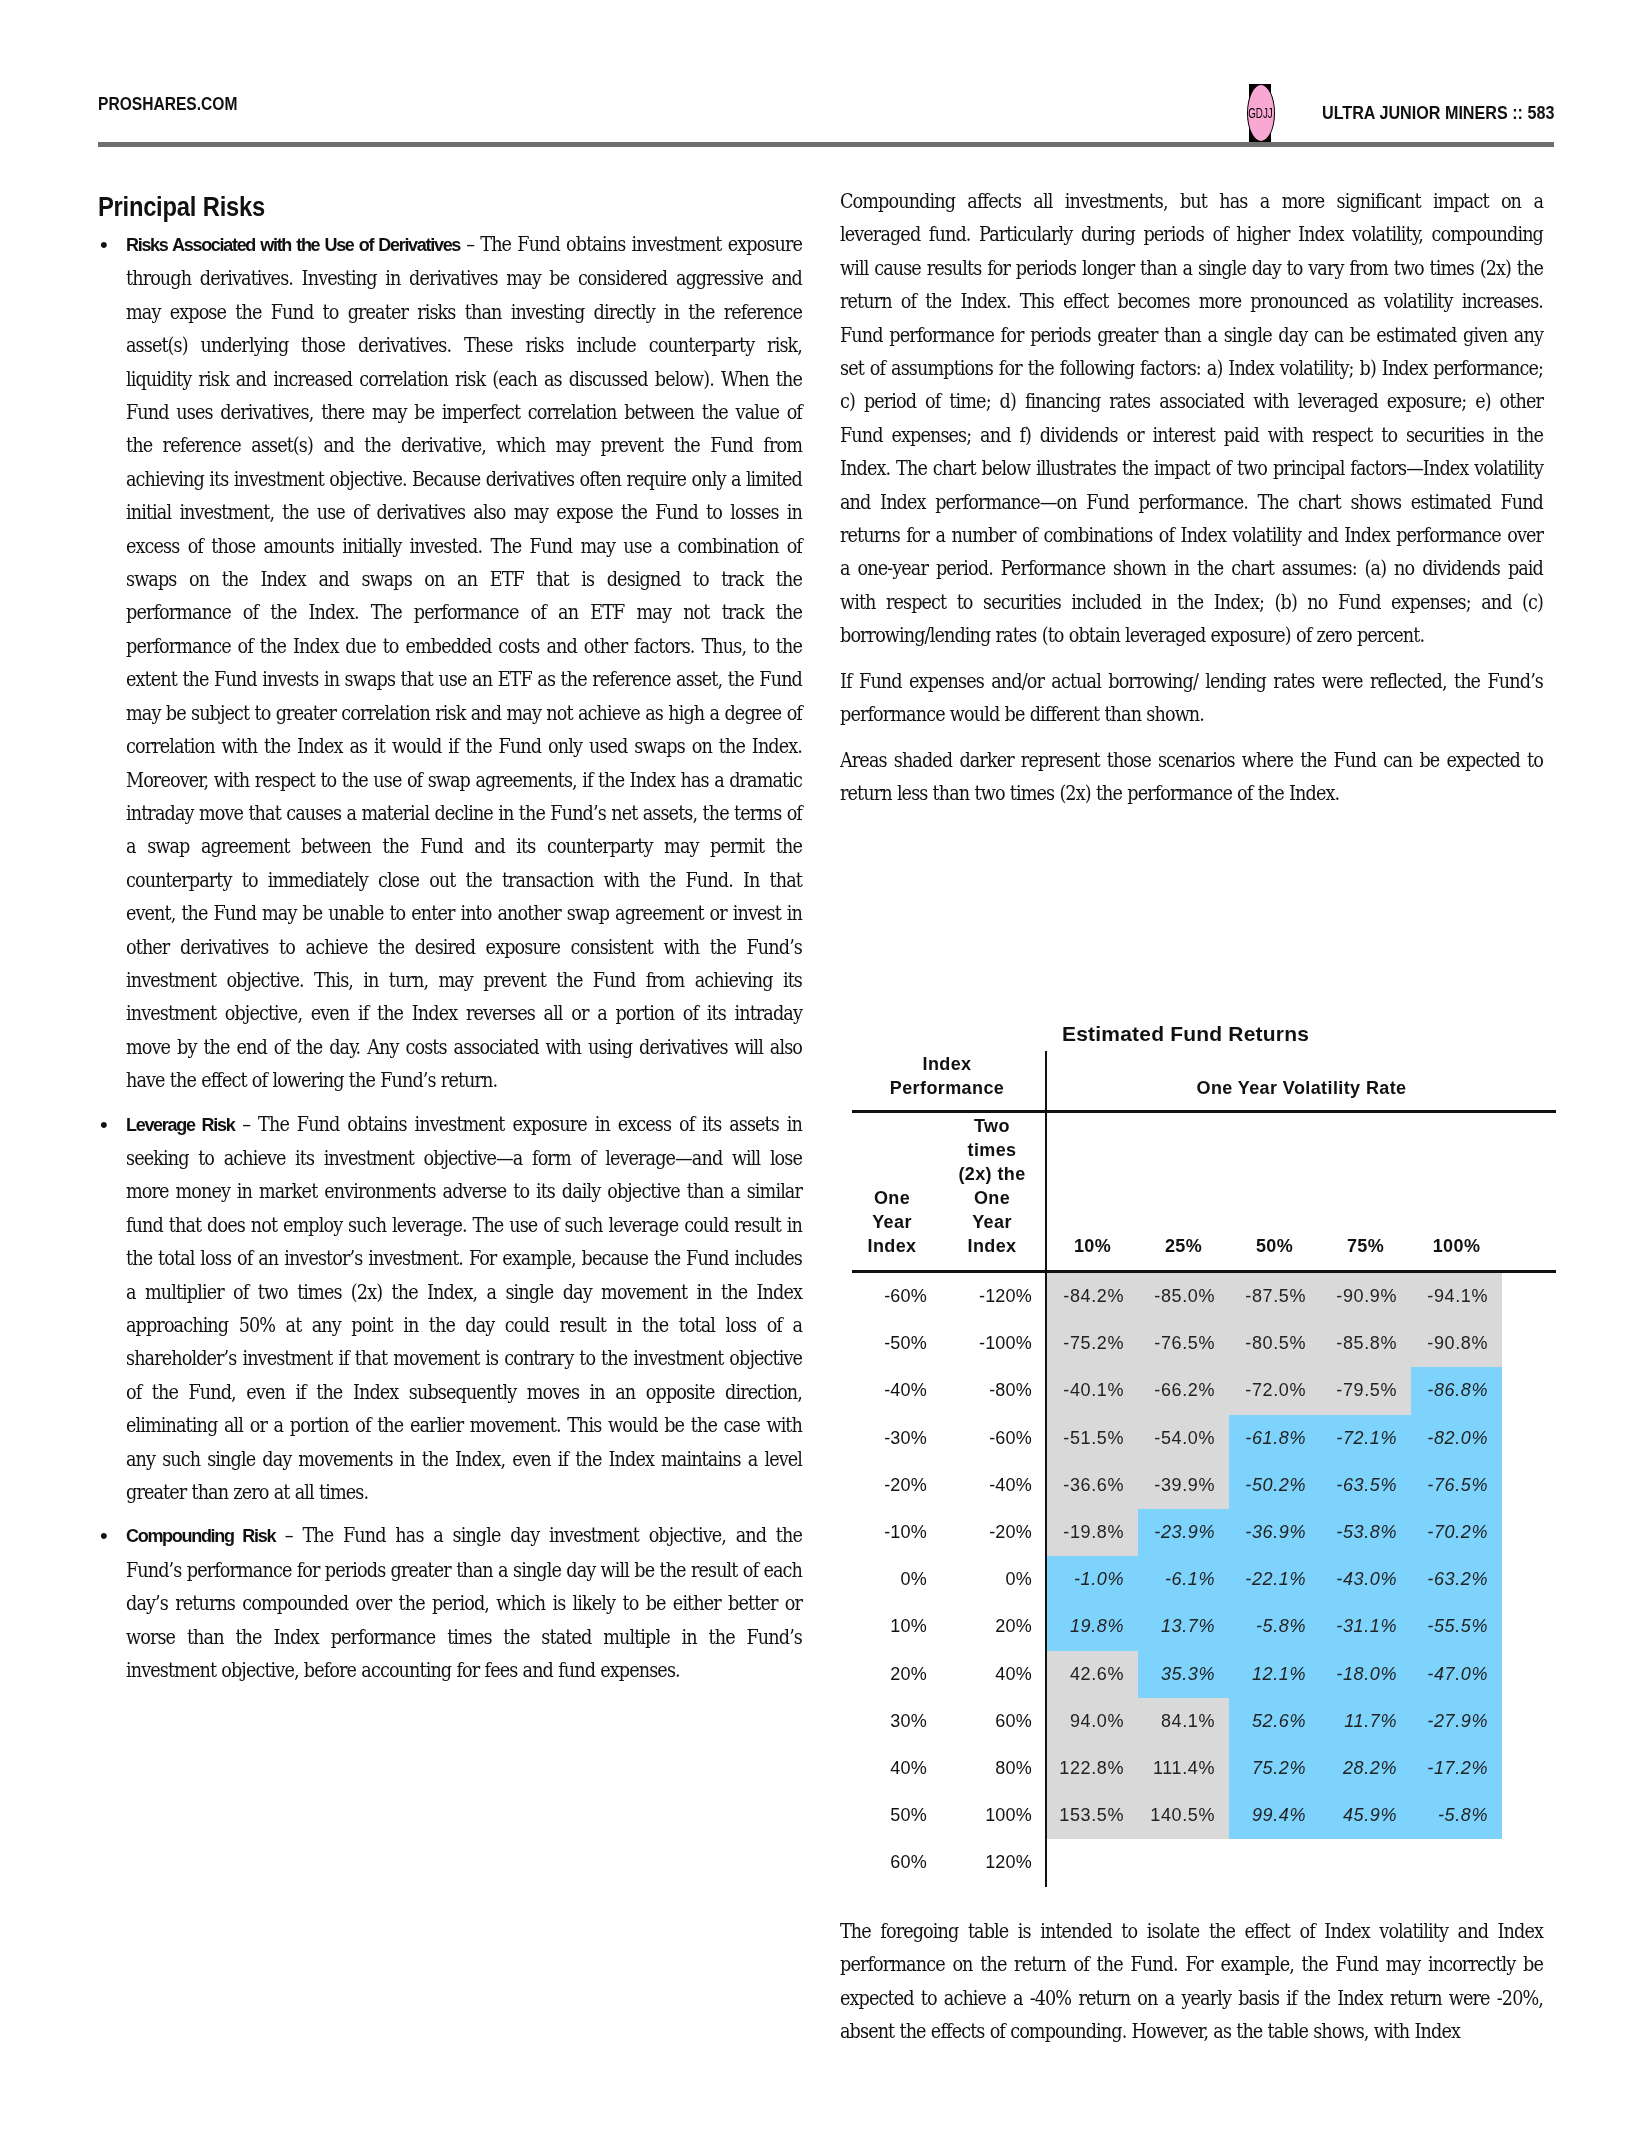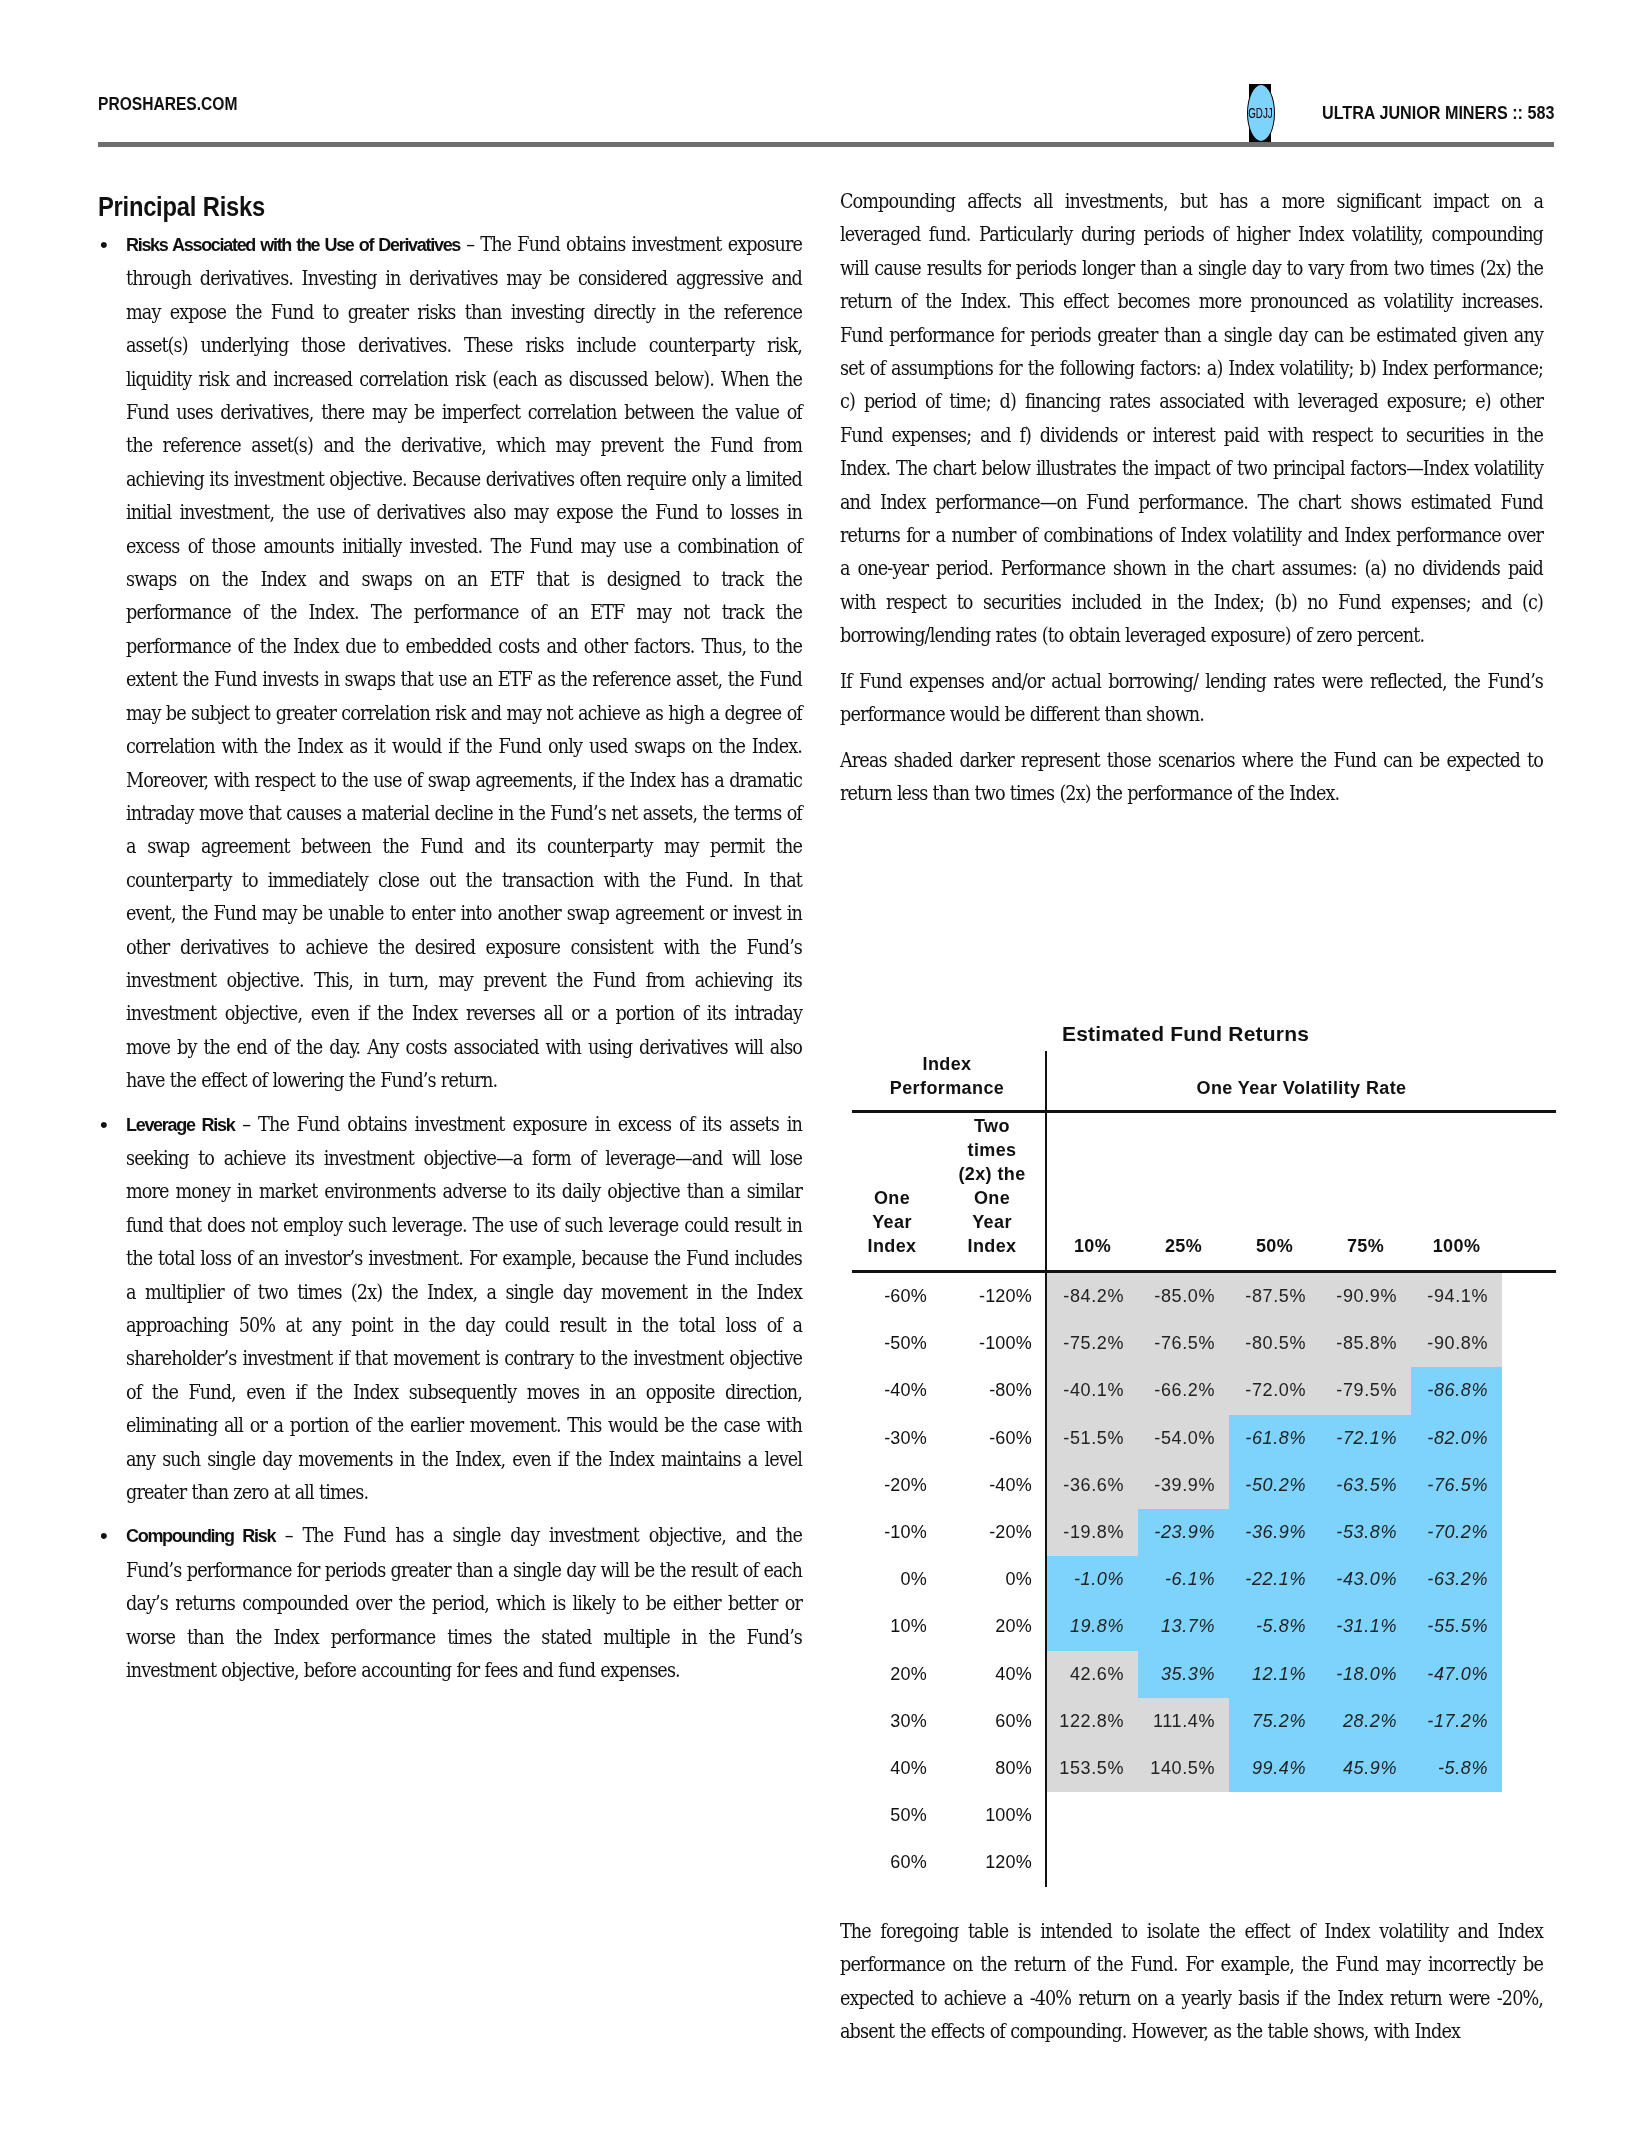--- a/index.html
+++ b/index.html
@@ -1,20 +1,20 @@
 <!DOCTYPE html>
 <html><head>
 <meta charset="utf-8">
 <style>
   html, body { margin:0; padding:0; background:#fff; }
   body { width:1650px; height:2150px; position:relative; overflow:hidden; color:#111; }
   .hdr-left { position:absolute; left:98px; top:93px; font-family:"Liberation Sans", sans-serif; font-weight:bold; font-size:19px; transform:scaleX(0.82); transform-origin:left; letter-spacing:0; }
   .hdr-right { position:absolute; right:96px; top:84px; display:flex; align-items:center; gap:10px; }
   .badge { background:#000; width:22px; height:58px; display:flex; align-items:center; justify-content:center; position:relative; }
-  .badge-oval { position:absolute; left:-2px; width:26px; height:56px; background:#7dd3fc; border-radius:50%; border:1px solid #000; display:flex; align-items:center; justify-content:center; }
+  .badge-oval { position:absolute; left:-2px; width:26px; height:56px; background:#f9a8d4; border-radius:50%; border:1px solid #000; display:flex; align-items:center; justify-content:center; }
   .badge-text { font-family:"Liberation Sans", sans-serif; font-size:14px; transform:scaleX(0.7); white-space:nowrap; color:#000; }
   .hdr-title { font-family:"Liberation Sans", sans-serif; font-weight:bold; font-size:19px; transform:scaleX(0.85); transform-origin:right; white-space:nowrap; }
   .rule { position:absolute; left:98px; right:96px; top:142px; height:5px; background:#6e6e6e; }
 
   .col { position:absolute; top:185px; font-family:"DejaVu Serif", serif; font-size:19.6px; line-height:33.4px; text-align:justify; }
   .col-left { left:98px; width:704px; }
   .col-right { left:840px; width:703px; }
   .serif-c { font-stretch:condensed; letter-spacing:-0.9px; word-spacing:0.5px; }
   h2.sec { font-family:"Liberation Sans", sans-serif; font-weight:bold; font-size:27px; margin:5px 0 4px 0; transform:scaleX(0.88); transform-origin:left; letter-spacing:-0.3px; line-height:34px; }
   .lead { font-weight:bold; font-size:20px; margin:0 0 6px 0; letter-spacing:-1px; }
@@ -181,20 +181,27 @@
         <div class="cell dark">-55.5%</div>
       </div>
       <div class="row">
         <div class="cell">42.6%</div>
         <div class="cell dark">35.3%</div>
         <div class="cell dark">12.1%</div>
         <div class="cell dark">-18.0%</div>
         <div class="cell dark">-47.0%</div>
       </div>
       <div class="row">
+        <div class="cell">94.0%</div>
+        <div class="cell">84.1%</div>
+        <div class="cell dark">52.6%</div>
+        <div class="cell dark">11.7%</div>
+        <div class="cell dark">-27.9%</div>
+      </div>
+      <div class="row">
         <div class="cell">122.8%</div>
         <div class="cell">111.4%</div>
         <div class="cell dark">75.2%</div>
         <div class="cell dark">28.2%</div>
         <div class="cell dark">-17.2%</div>
       </div>
       <div class="row">
         <div class="cell">153.5%</div>
         <div class="cell">140.5%</div>
         <div class="cell dark">99.4%</div>

